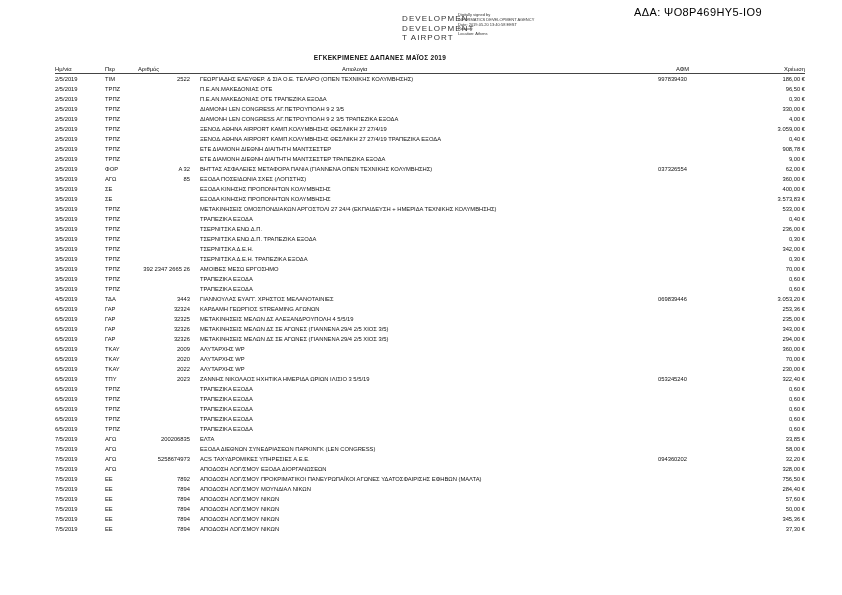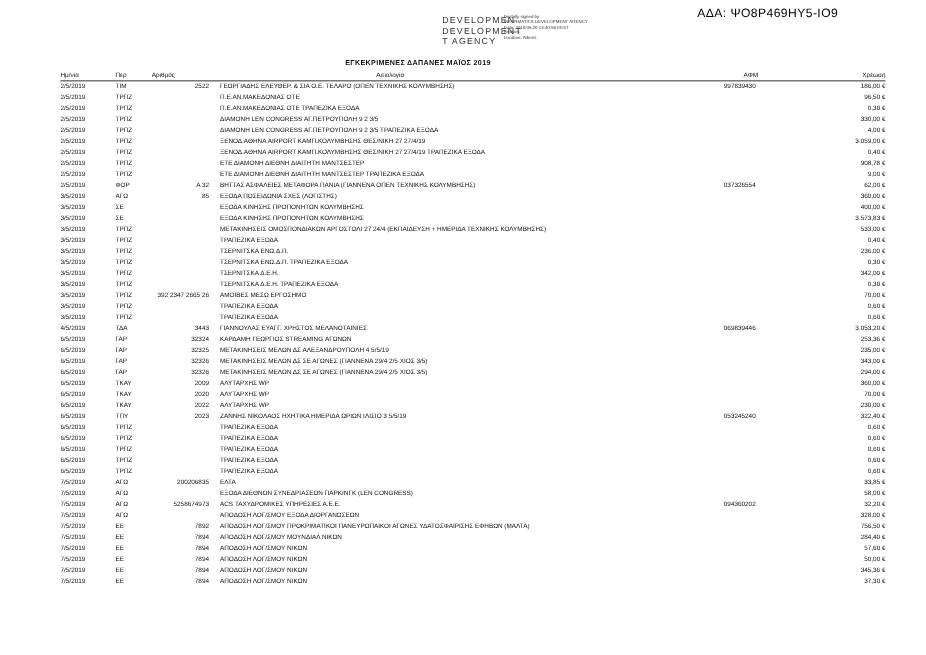--- a/index.html
+++ b/index.html
@@ -87,21 +87,21 @@
 <div class="page">
 
   <div class="ada">ΑΔΑ: ΨΟ8Ρ469ΗΥ5-ΙΟ9</div>
 
   <div class="sig-agency">
 
       <div class="sig-agency-line">DEVELOPMEN</div>
 
       <div class="sig-agency-line">DEVELOPMENT</div>
 
-      <div class="sig-agency-line">T AGENCY</div>
+      <div class="sig-agency-line">T AIRPORT</div>
     </div>
 
   <div class="sig-details">
 
       <div class="sig-detail-line">Digitally signed by</div>
 
       <div class="sig-detail-line">INFORMATICS DEVELOPMENT AGENCY</div>
 
       <div class="sig-detail-line">Date: 2019.05.20 13:40:58 EEST</div>
 

